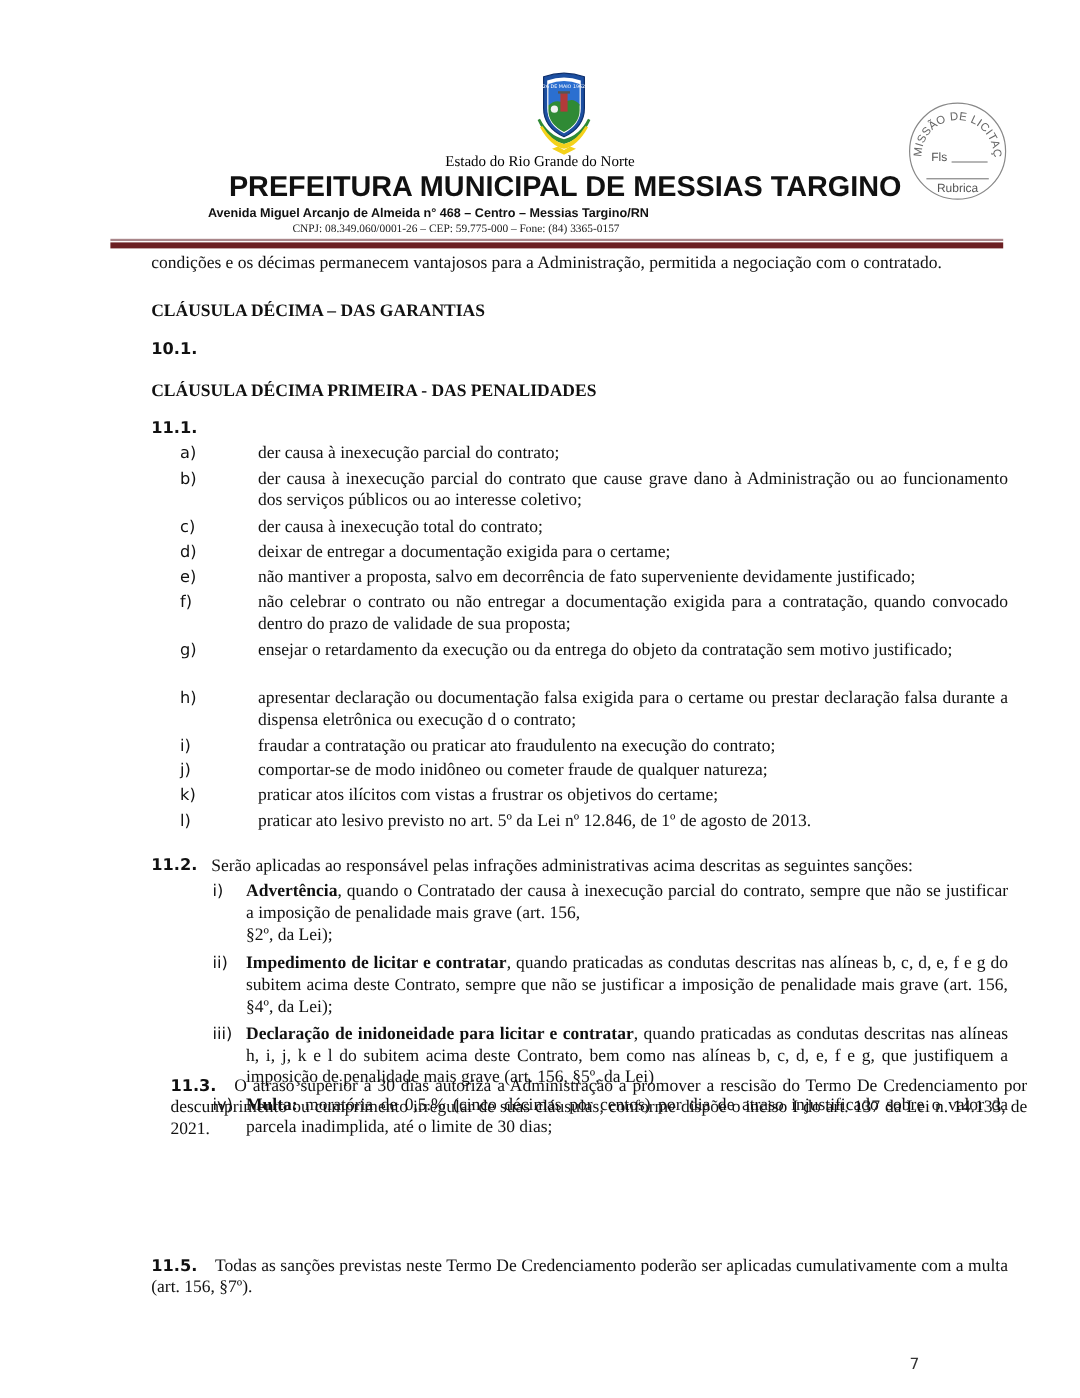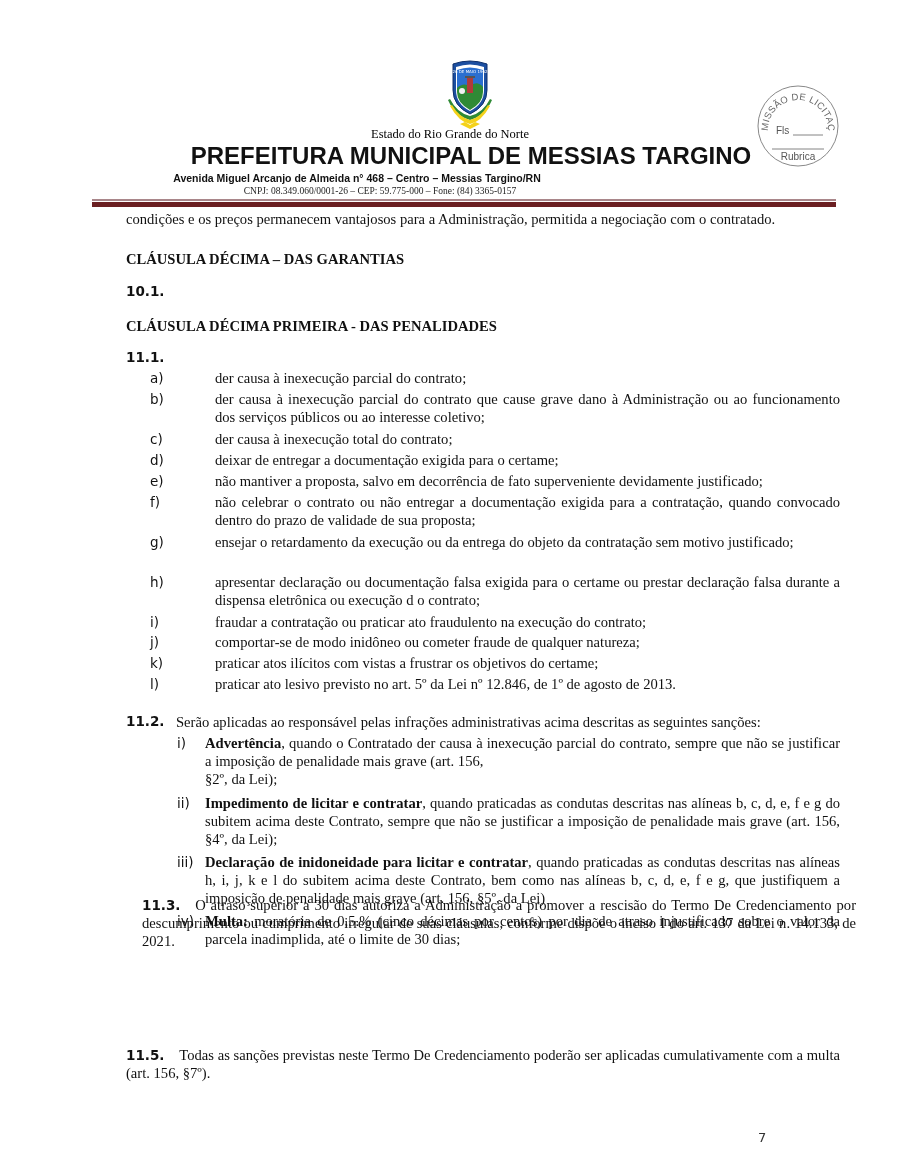--- a/index.html
+++ b/index.html
@@ -83,21 +83,21 @@
       <text font-family="Liberation Sans, sans-serif" font-size="9.5" fill="#666" letter-spacing="0.3">
         <textPath href="#arc" startOffset="50%" text-anchor="middle">COMISSÃO DE LICITAÇÃO</textPath>
       </text>
       <text x="20" y="50" font-family="Liberation Sans, sans-serif" font-size="10" fill="#555">Fls</text>
       <line x1="37" y1="51" x2="67" y2="51" stroke="#666" stroke-width="0.8"></line>
       <line x1="16" y1="65" x2="68" y2="65" stroke="#666" stroke-width="0.8"></line>
       <text x="42" y="76" text-anchor="middle" font-family="Liberation Sans, sans-serif" font-size="10" fill="#555">Rubrica</text>
     </svg>
   </div>
 
-  <div class="abs text" style="left:126px; top:210px; width:714px; white-space:nowrap;">condições e os preços permanecem vantajosos para a Administração, permitida a negociação com o contratado.</div>
+  <div class="abs text" style="left:126px; top:210px; width:714px; white-space:nowrap;">condições e os décimas permanecem vantajosos para a Administração, permitida a negociação com o contratado.</div>
 
   <div class="abs heading" style="left:126px; top:251px;">CLÁUSULA DÉCIMA – DAS GARANTIAS</div>
   <div class="abs num" style="left:126px; top:283px;">10.1.</div>
 
   <div class="abs heading" style="left:126px; top:318px;">CLÁUSULA DÉCIMA PRIMEIRA - DAS PENALIDADES</div>
 
   <div class="abs num" style="left:126px; top:349px;">11.1.</div>
 
   <div class="item text" style="top:369px;">
     <span class="marker">a)</span>

